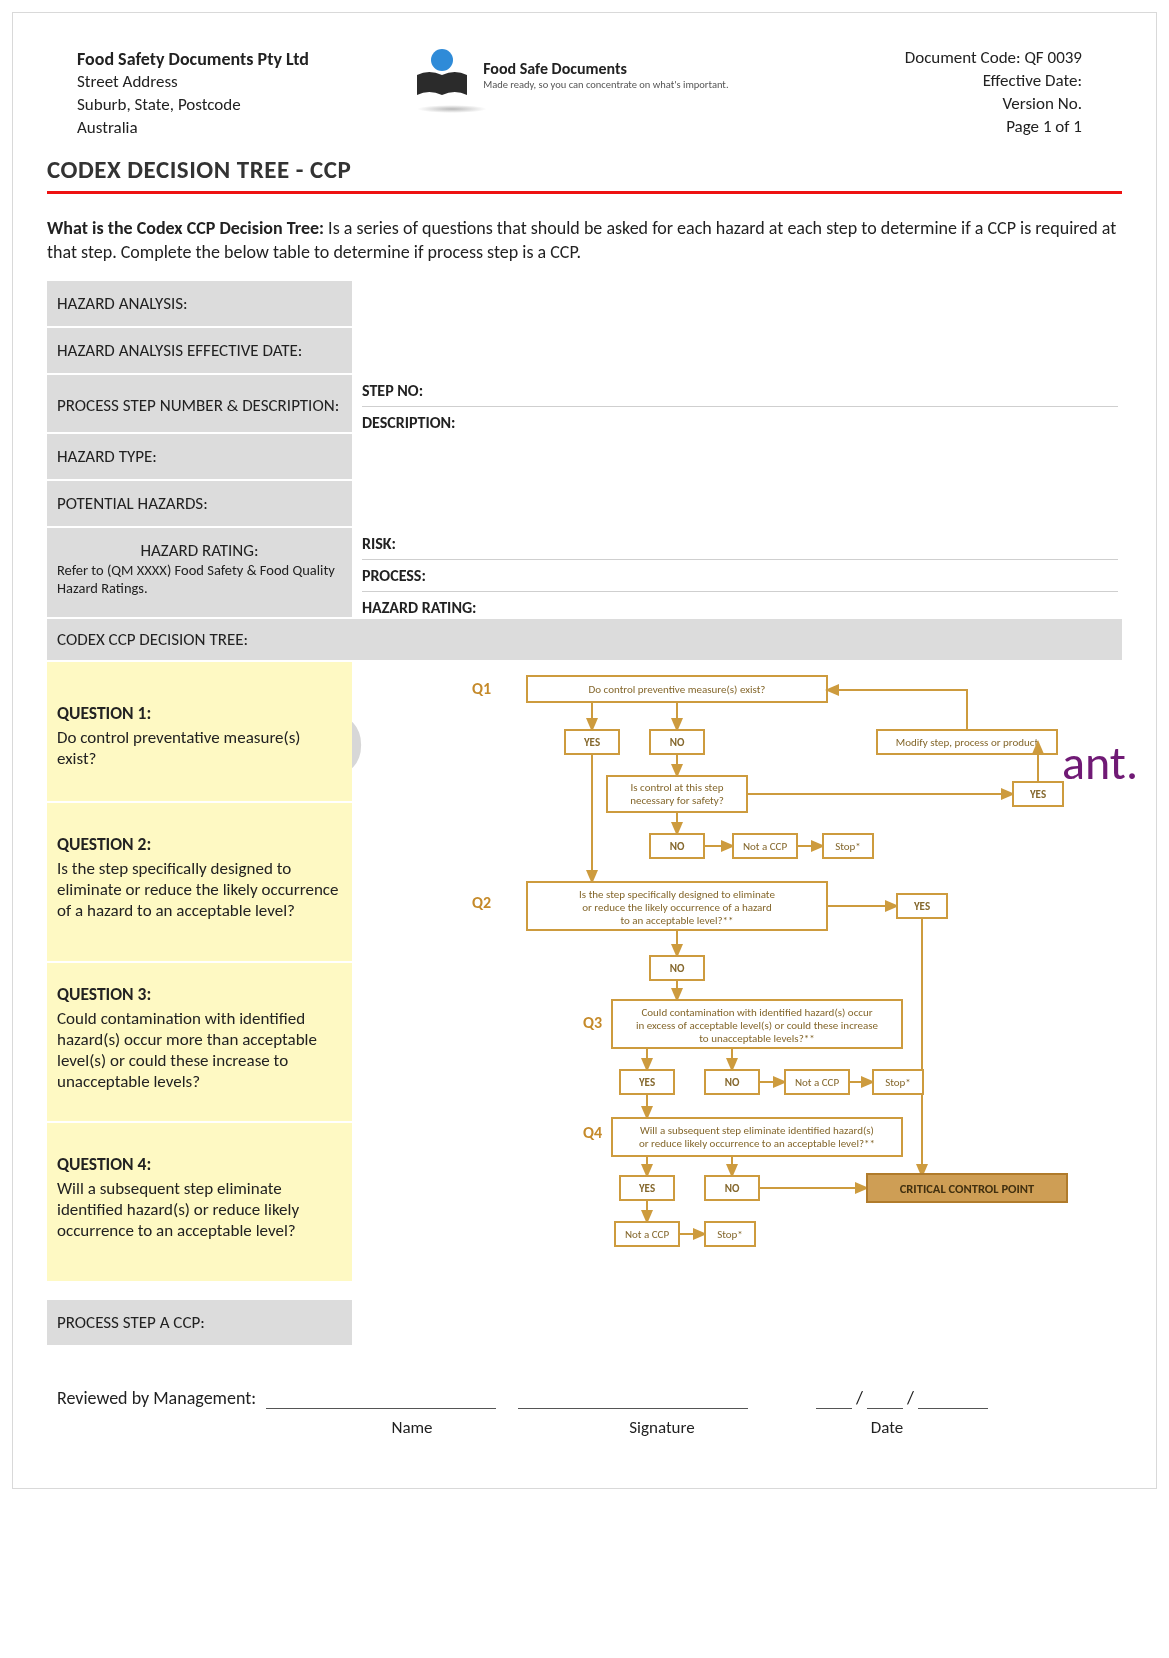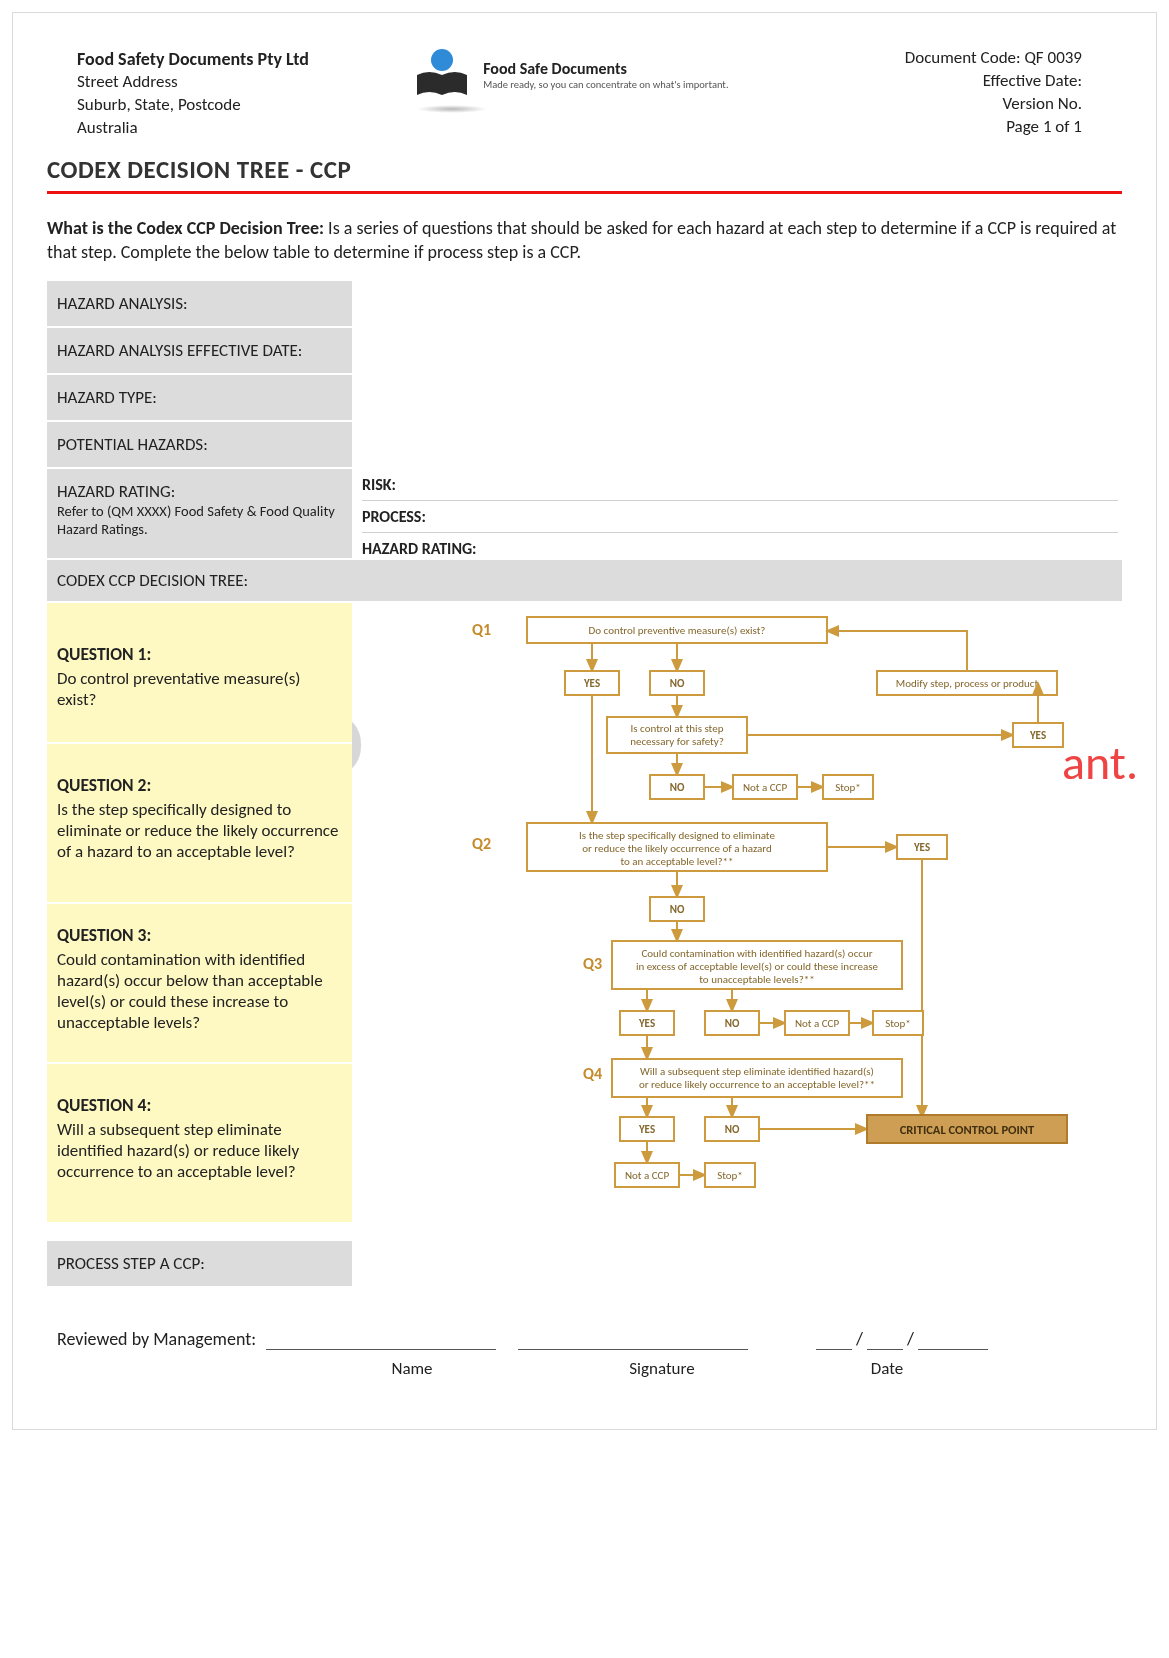--- a/index.html
+++ b/index.html
@@ -36,21 +36,21 @@
 
   
   .intro { font-size: 18px; line-height:1.35; margin-bottom: 16px; }
   .intro b { font-weight:700; }
 
   
   .tbl { width:100%; border-collapse: collapse; }
   .tbl td { vertical-align: top; border-bottom: 2px solid #fff; font-size: 17px; }
   .cell-lab { background:#dcdcdc; width: 305px; padding: 12px 10px 12px 10px; }
   .cell-lab.light { background:#fef9c3; }
-  .cell-lab .lab-head { font-weight:400; font-size:17px; }
+  .cell-lab .lab-head { font-weight:400; font-size:17px;text-align:center; }
   .cell-lab .lab-sub  { font-size:14.5px; line-height:1.25; }
   .cell-lab .q-head { font-weight:700; font-size:17.5px; margin-bottom:3px;}
   .cell-val { padding: 8px 4px 8px 10px; border-bottom:1px solid #cfcfcf;}
   .cell-val .vlines div { font-weight:700; font-size:16px; border-bottom:1px solid #cfcfcf; padding:6px 0 6px 0;}
   .cell-val .vlines div:last-child { border-bottom:none; padding-bottom:0;}
   .tbl tr.full td { background:#dcdcdc; border-bottom:2px solid #fff; padding:10px;}
   .noborder { border-bottom:none !important; }
   .diagram-cell { padding:8px 4px 20px 4px; position:relative;text-align:right; }
 
   
@@ -83,21 +83,21 @@
 </style>
 </head>
 <body>
 
 <div class="page">
 
   <div class="wm">
     <div class="l1">e Do</div>
     <div class="l2">o you c</div>
   </div>
-  <div style="position:absolute; top:720px; right:18px; color:#ef4444; font-size:48px; font-weight:500; z-index:0;">ant.</div>
+  <div style="position:absolute; top:720px; right:18px; color:#701a75; font-size:48px; font-weight:500; z-index:0;">ant.</div>
 
   <div class="hdr">
     <div class="hdr-left">
       <div class="company">Food Safety Documents Pty Ltd</div>
       <div>Street Address</div>
       <div>Suburb, State, Postcode</div>
       <div>Australia</div>
     </div>
     <div class="hdr-mid">
       <div class="logo-wrap">
@@ -134,20 +134,29 @@
         <tr>
           <td class="cell-lab"><span class="lab-head">HAZARD ANALYSIS:</span></td>
         <td class="cell-val"></td>
         </tr>
 
     <tr>
           <td class="cell-lab"><span class="lab-head">HAZARD ANALYSIS EFFECTIVE DATE:</span></td>
         <td class="cell-val"></td>
         </tr>
 
+    <tr>
+          <td class="cell-lab" style="padding-top:20px;"><span class="lab-head">PROCESS STEP NUMBER &amp; DESCRIPTION:</span></td>
+        <td class="cell-val" style="padding:0 4px 0 10px;">
+          <div class="vlines">
+            <div>STEP NO:</div>
+            <div>DESCRIPTION:</div>
+          </div>
+        </td>
+        </tr>
 
     <tr>
           <td class="cell-lab"><span class="lab-head">HAZARD TYPE:</span></td>
         <td class="cell-val"></td>
         </tr>
 
     <tr>
           <td class="cell-lab"><span class="lab-head">POTENTIAL HAZARDS:</span></td>
         <td class="cell-val"></td>
         </tr>
@@ -182,21 +191,21 @@
                 </tr>
           <tr>
                   <td class="cell-lab light" style="height:160px; padding-top:30px;">
             <div class="q-head">QUESTION 2:</div>
             <div>Is the step specifically designed to eliminate or reduce the likely occurrence of a hazard to an acceptable level?</div>
           </td>
                 </tr>
           <tr>
                   <td class="cell-lab light" style="height:160px; padding-top:20px;">
             <div class="q-head">QUESTION 3:</div>
-            <div>Could contamination with identified hazard(s) occur below than acceptable level(s) or could these increase to unacceptable levels?</div>
+            <div>Could contamination with identified hazard(s) occur more than acceptable level(s) or could these increase to unacceptable levels?</div>
           </td>
                 </tr>
           <tr>
                   <td class="cell-lab light" style="height:160px; padding-top:30px;">
             <div class="q-head">QUESTION 4:</div>
             <div>Will a subsequent step eliminate identified hazard(s) or reduce likely occurrence to an acceptable level?</div>
           </td>
                 </tr>
         </tbody>
             </table>

